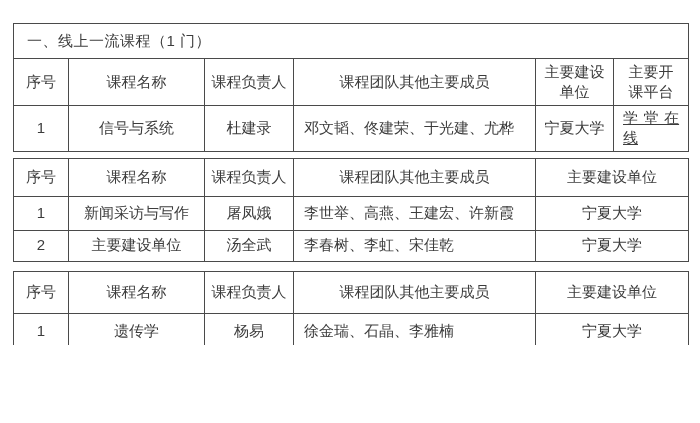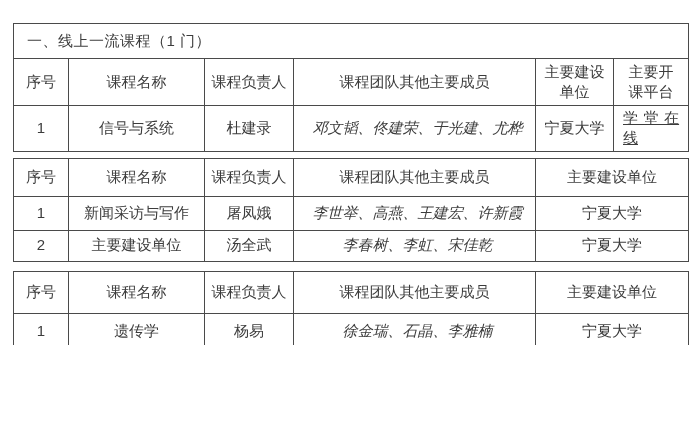--- a/index.html
+++ b/index.html
@@ -29,23 +29,22 @@
     box-sizing:border-box;
     overflow:hidden;
     word-break:break-all;
   }
   .title-cell{
     text-align:left;
     padding-left:13px;
     letter-spacing:0.5px;
   }
   .members-cell{
-    text-align:center;
+    text-align:left;
     padding-left:10px;
-    font-style:italic;
   }
   .platform-col{
     padding-left:9px;
     padding-right:9px;
   }
   .platform-data{
     text-align:justify;
     text-align-last:left;
     text-decoration:underline;
   }

